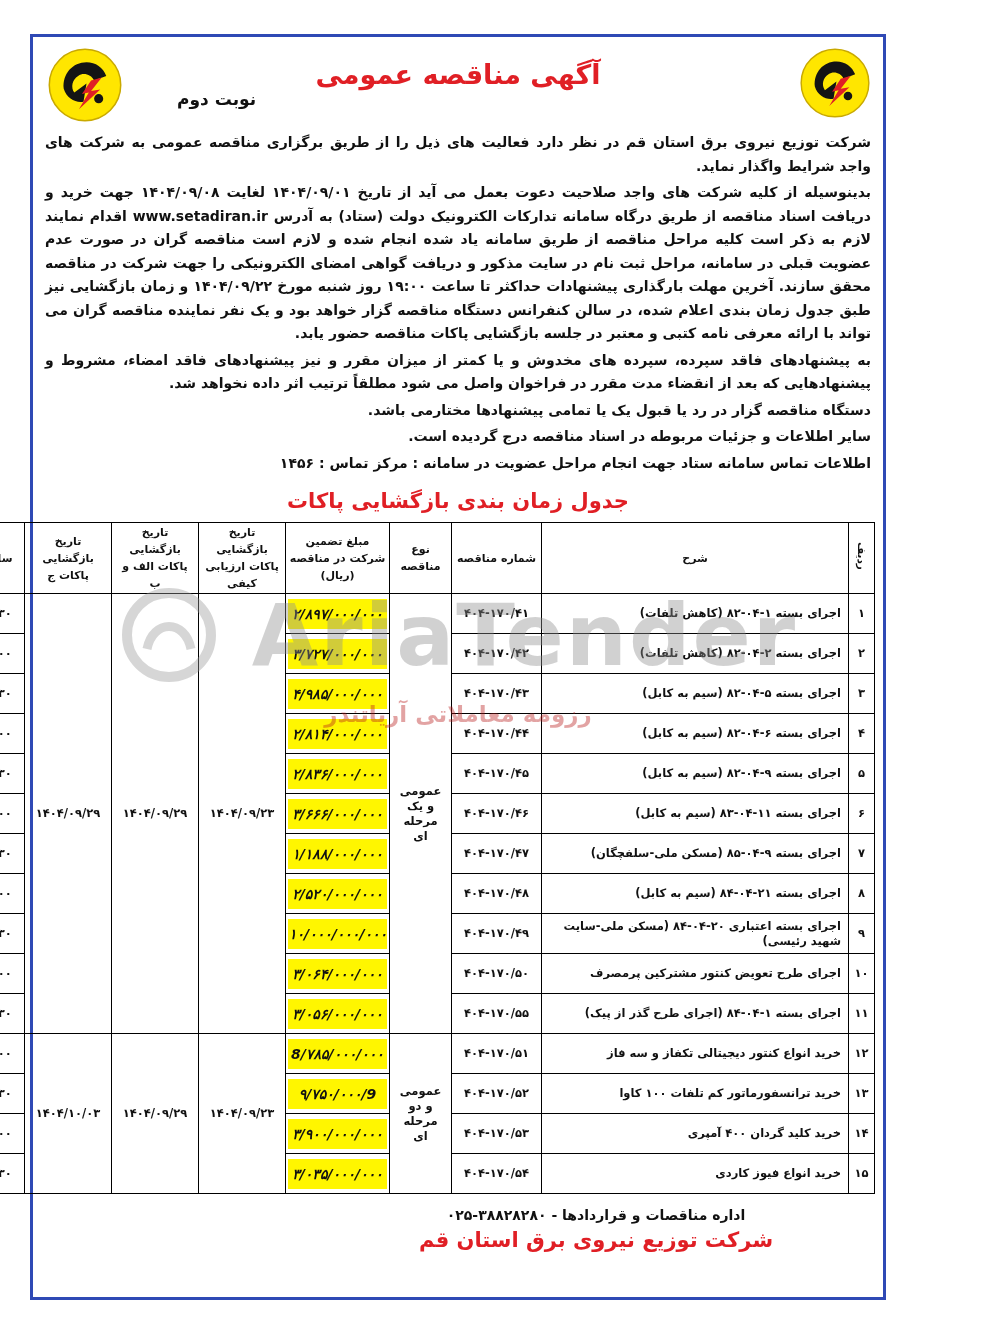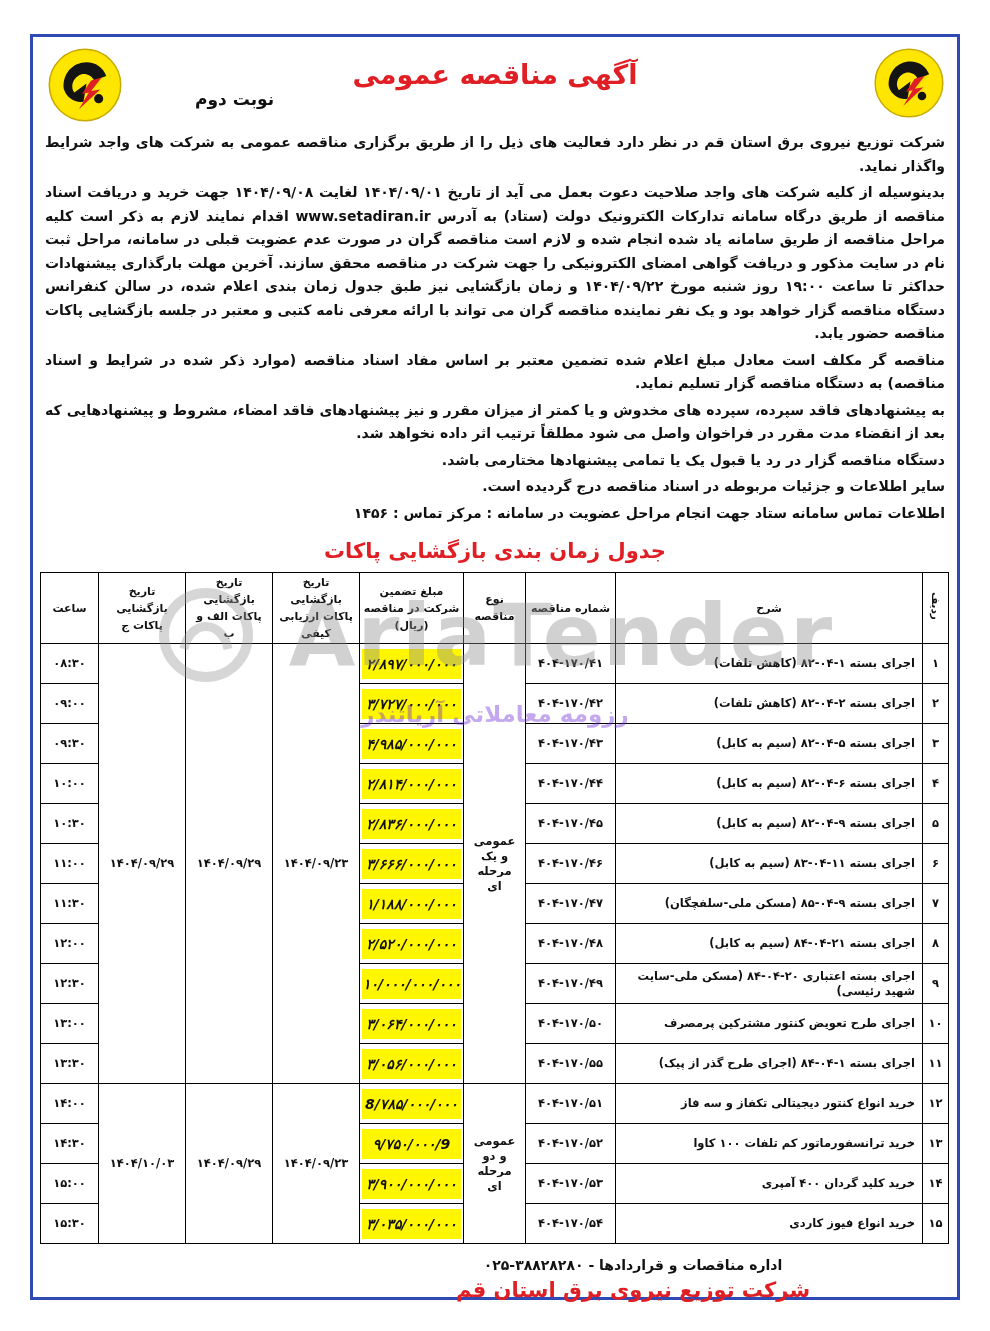--- a/index.html
+++ b/index.html
@@ -14,41 +14,41 @@
     font-family:"DejaVu Sans", sans-serif;
     background:#ffffff;
     color:#111;
     position:relative;
     direction:rtl;
     overflow:hidden;
   }
   .frame{
     position:absolute;
     left:30px; top:34px;
-    width:930px; height:1266px;
+    width:856px; height:1266px;
     border:3px solid var(--frame-blue,#2f49b5);
     background:#fff;
     padding:6px 8px;
   }
   
   .doc-header{position:relative;height:84px;}
   .logo{position:absolute;top:4px;}
   .logo.left{left:6px;}
   .logo.right{right:4px;}
   .doc-title{
     text-align:center;
     padding-top:16px;
     font-size:27px;
     font-weight:bold;
     color:var(--accent-red,#e01f25);
     letter-spacing:0;
   }
   .issue-label{
     position:absolute;
-    left:154px; top:46px;
+    left:136px; top:46px;
     font-size:17px; font-weight:bold; color:#111;
   }
   
   .intro{padding:4px 4px 0 4px;}
   .intro p{
     font-size:14px;
     font-weight:bold;
     line-height:23.5px;
     text-align:justify;
     margin-bottom:3px;
@@ -126,21 +126,21 @@
     font-size:86px;
     font-weight:bold;
     color:#8f8f8f;
     letter-spacing:2px;
     font-family:"DejaVu Sans", sans-serif;
   }
   .wm-sub{
     margin-top:16px;
     font-size:23px;
     font-weight:bold;
-    color:#6d28d9;
+    color:#b91c1c;
     letter-spacing:14px;
   }
 </style>
 </head>
 <body>
 
 <div class="frame">
 
   <header class="doc-header">
     <div class="logo left">
@@ -159,21 +159,20 @@
         <path d="M22 55 C20 35 34 20 52 20 C64 20 74 27 78 38 L62 44 C58 36 48 33 41 38 C33 43 31 53 36 60 L52 48 L48 72 C38 74 26 68 22 55 Z" fill="#141414"></path>
         <path d="M58 44 L46 62 L55 60 L42 82 L70 56 L58 58 L72 40 Z" fill="#e01f25"></path>
         <circle cx="68" cy="68" r="6" fill="#141414"></circle>
       </svg>
     </div>
   </header>
 
   <section class="intro">
     <p>شرکت توزیع نیروی برق استان قم در نظر دارد فعالیت های ذیل را از طریق برگزاری مناقصه عمومی به شرکت های واجد شرایط واگذار نماید.</p>
     <p>بدینوسیله از کلیه شرکت های واجد صلاحیت دعوت بعمل می آید از تاریخ ۱۴۰۴/۰۹/۰۱ لغایت ۱۴۰۴/۰۹/۰۸ جهت خرید و دریافت اسناد مناقصه از طریق درگاه سامانه تدارکات الکترونیک دولت (ستاد) به آدرس www.setadiran.ir اقدام نمایند لازم به ذکر است کلیه مراحل مناقصه از طریق سامانه یاد شده انجام شده و لازم است مناقصه گران در صورت عدم عضویت قبلی در سامانه، مراحل ثبت نام در سایت مذکور و دریافت گواهی امضای الکترونیکی را جهت شرکت در مناقصه محقق سازند. آخرین مهلت بارگذاری پیشنهادات حداکثر تا ساعت ۱۹:۰۰ روز شنبه مورخ ۱۴۰۴/۰۹/۲۲ و زمان بازگشایی نیز طبق جدول زمان بندی اعلام شده، در سالن کنفرانس دستگاه مناقصه گزار خواهد بود و یک نفر نماینده مناقصه گران می تواند با ارائه معرفی نامه کتبی و معتبر در جلسه بازگشایی پاکات مناقصه حضور یابد.</p>
-    <p>مناقصه گر مکلف است معادل مبلغ اعلام شده تضمین معتبر بر اساس مفاد اسناد مناقصه (موارد ذکر شده در شرایط و اسناد مناقصه) به دستگاه مناقصه گزار تسلیم نماید.</p>
     <p>به پیشنهادهای فاقد سپرده، سپرده های مخدوش و یا کمتر از میزان مقرر و نیز پیشنهادهای فاقد امضاء، مشروط و پیشنهادهایی که بعد از انقضاء مدت مقرر در فراخوان واصل می شود مطلقاً ترتیب اثر داده نخواهد شد.</p>
     <p>دستگاه مناقصه گزار در رد یا قبول یک یا تمامی پیشنهادها مختارمی باشد.</p>
     <p>سایر اطلاعات و جزئیات مربوطه در اسناد مناقصه درج گردیده است.</p>
     <p>اطلاعات تماس سامانه ستاد جهت انجام مراحل عضویت در سامانه : مرکز تماس : ۱۴۵۶</p>
   </section>
 
   <h2 class="table-title">جدول زمان بندی بازگشایی پاکات</h2>
 
   <table class="tender">
     <colgroup>

